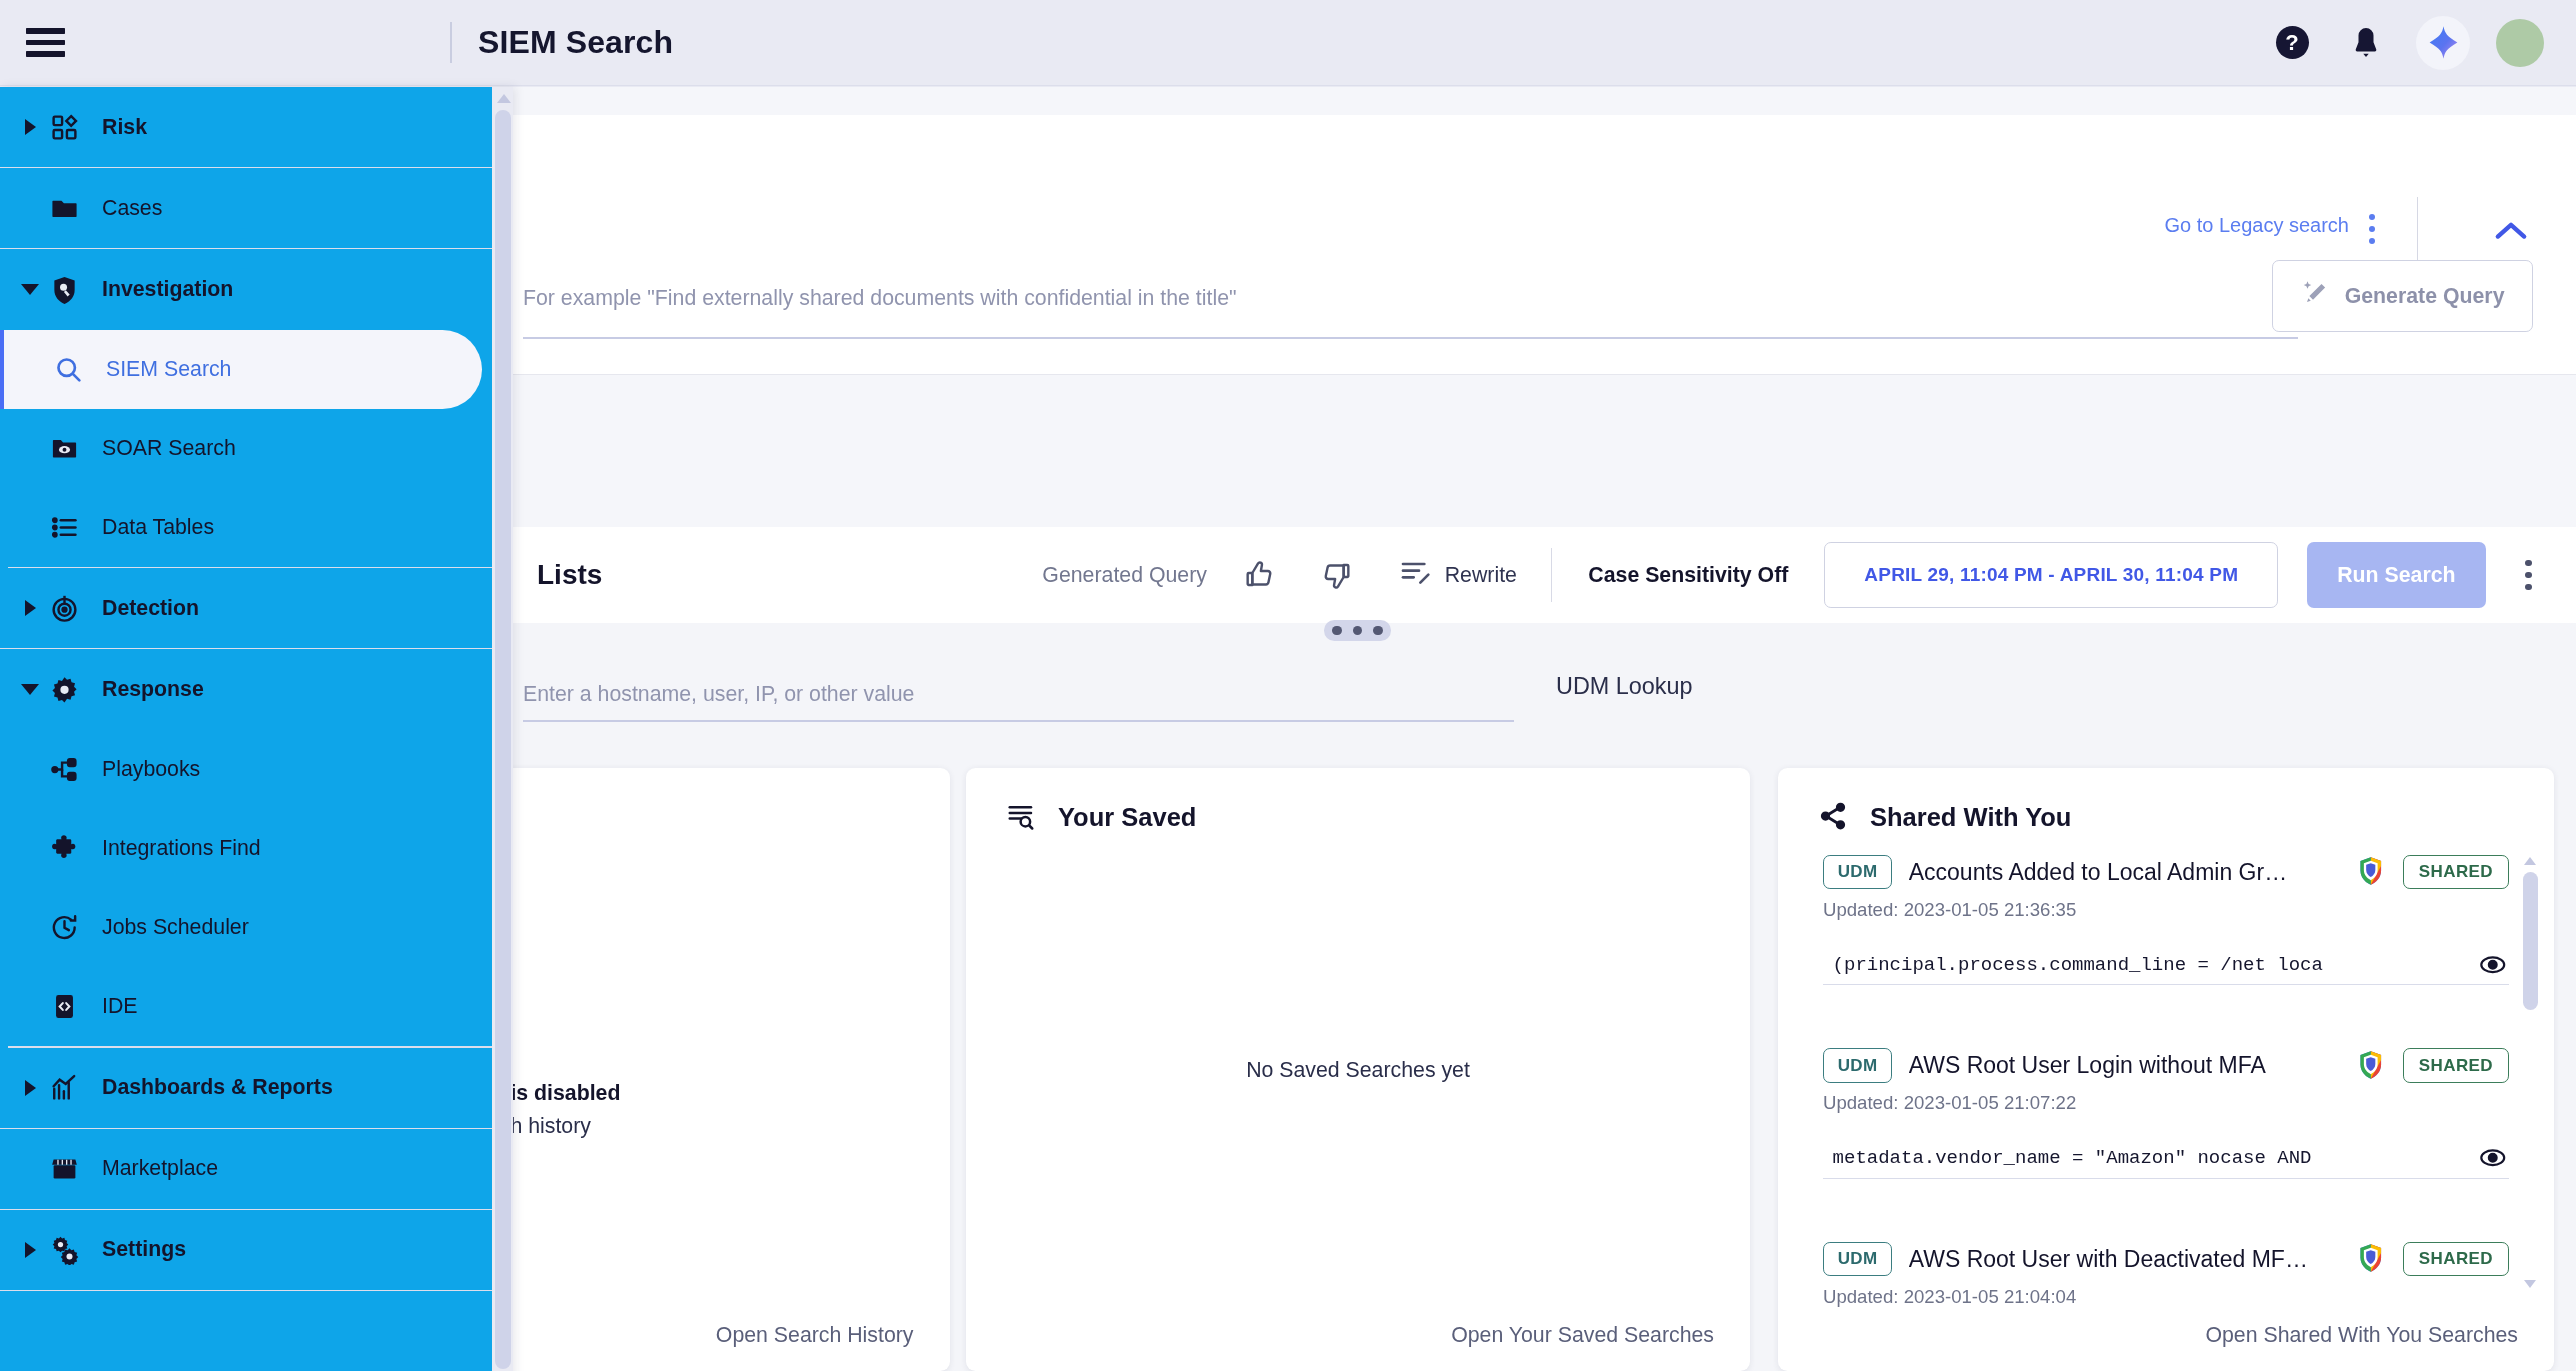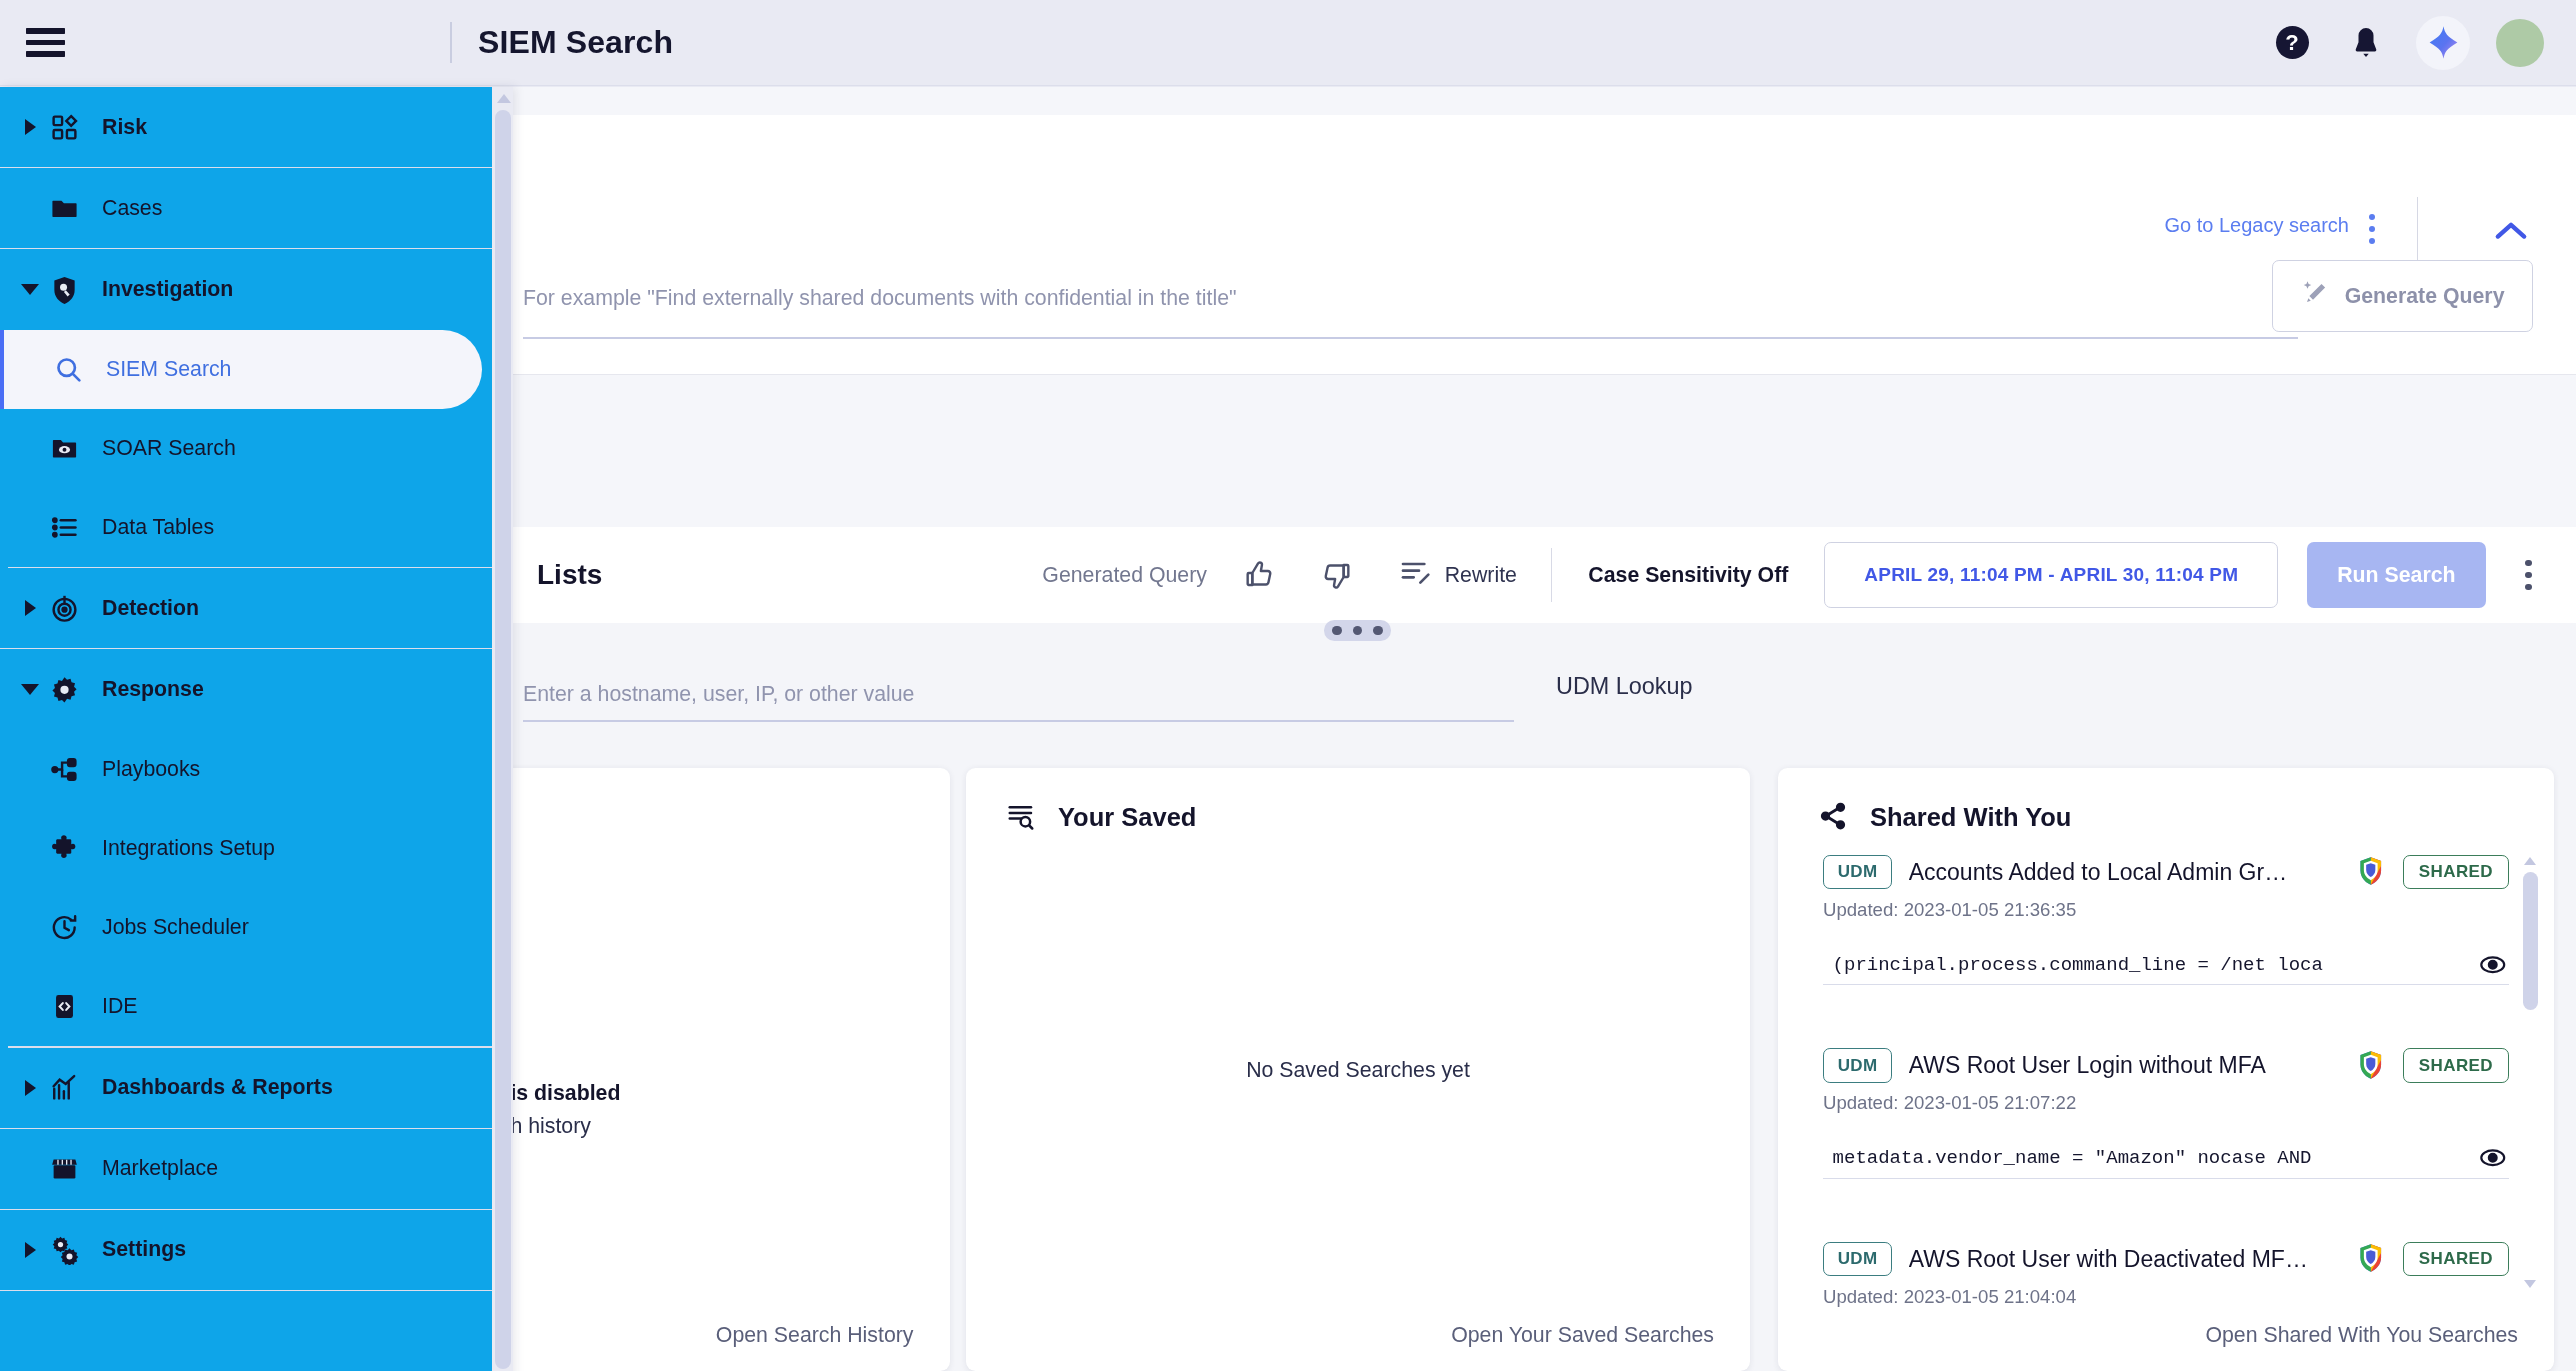--- a/index.html
+++ b/index.html
@@ -585,21 +585,21 @@
       </div>
       <div class="sb-label">Playbooks</div>
     </div>
 
     <div class="sb-item sb-sub">
       <div class="sb-ico">
         <svg width="29" height="29" viewBox="0 0 24 24" fill="#14142b">
             <path d="M9.2 3c0-1.2 1-2 2.3-2s2.3.8 2.3 2c0 .6-.3 1-.3 1.4h3.1c.6 0 1 .5 1 1v3c.4 0 .8-.3 1.4-.3 1.2 0 2 1 2 2.3s-.8 2.3-2 2.3c-.6 0-1-.3-1.4-.3v3c0 .6-.4 1-1 1h-3.1c0 .4.3.8.3 1.4 0 1.2-1 2-2.3 2s-2.3-.8-2.3-2c0-.6.3-1 .3-1.4H6.1c-.5 0-1-.4-1-1v-3c-.4 0-.8.3-1.4.3-1.2 0-2-1-2-2.3s.8-2.3 2-2.3c.6 0 1 .3 1.4.3v-3c0-.5.5-1 1-1h3.4c0-.4-.3-.8-.3-1.4z"></path>
           </svg>
       </div>
-      <div class="sb-label">Integrations Setup</div>
+      <div class="sb-label">Integrations Find</div>
     </div>
 
     <div class="sb-item sb-sub">
       <div class="sb-ico">
         <svg width="29" height="29" viewBox="0 0 24 24" fill="none" stroke="#14142b" stroke-width="2" stroke-linecap="round">
             <path d="M20.4 12a8.6 8.6 0 1 1-3-6.5"></path>
             <polyline points="20.8,2.6 20.8,6.2 17.2,6.2"></polyline>
             <polyline points="12,6.8 12,12.2 15.6,14.2"></polyline>
           </svg>
       </div>

